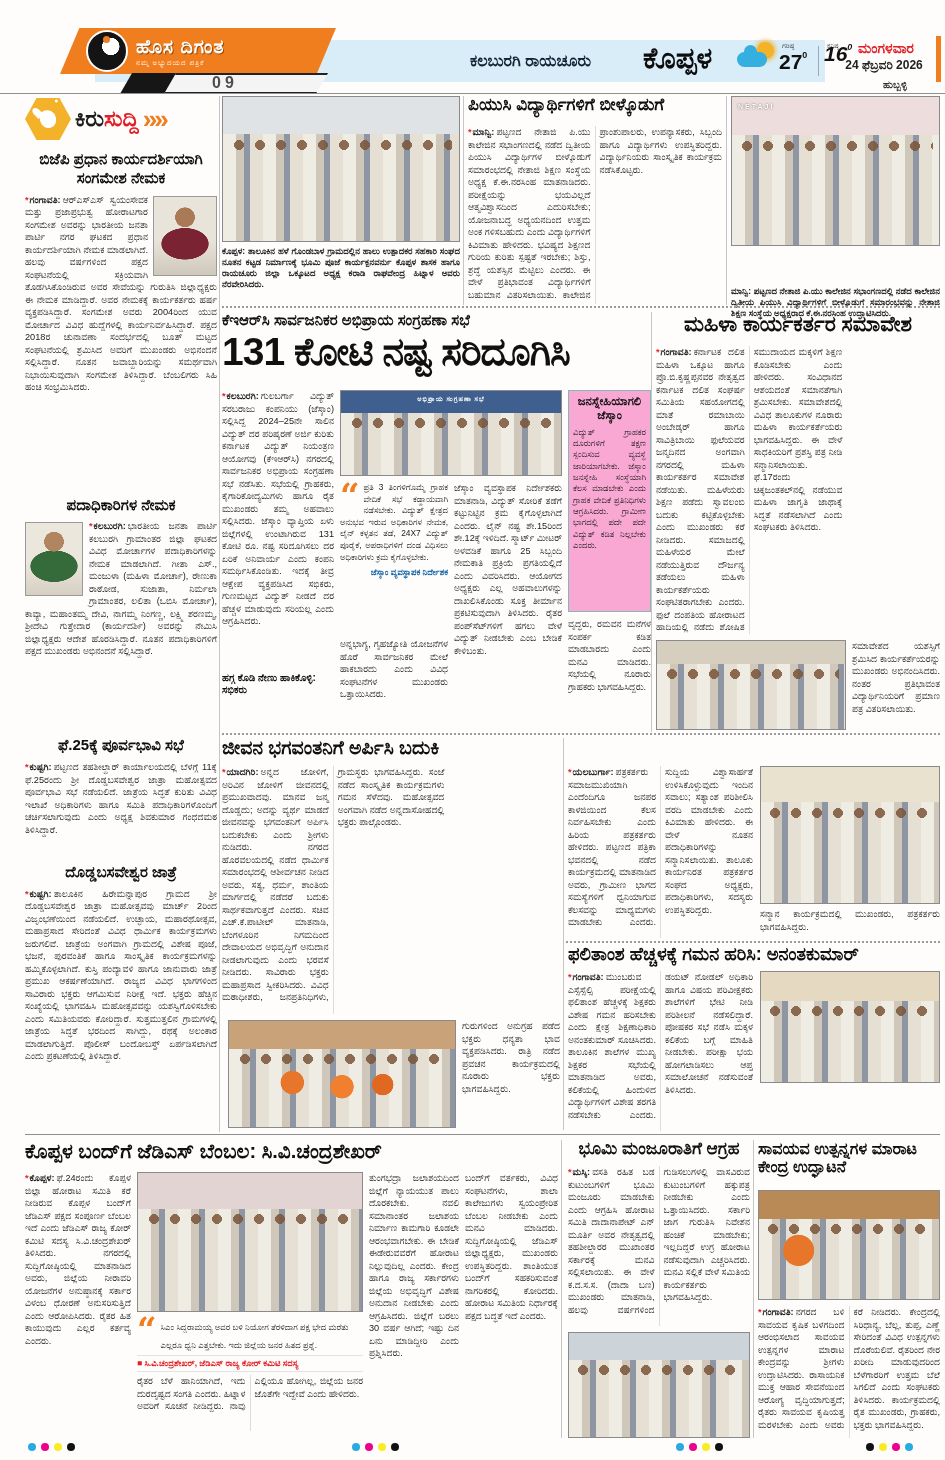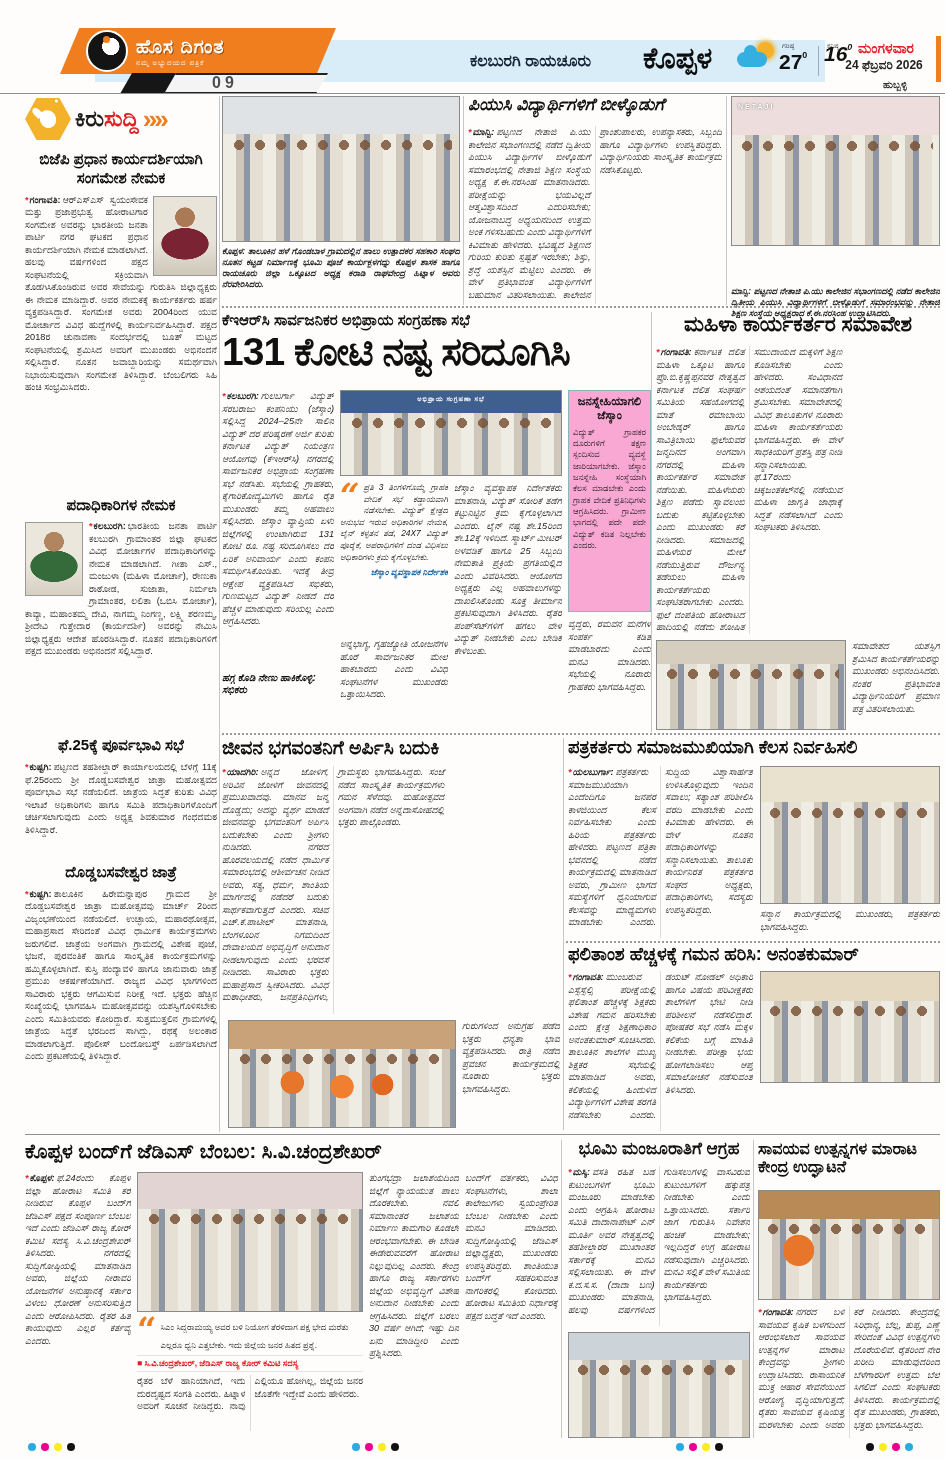--- a/index.html
+++ b/index.html
@@ -34,21 +34,21 @@
   .wmin{position:absolute;left:824px;top:42px;font-size:21px;font-weight:900;color:#111;font-style:italic;}
   sup.deg{font-size:9px;vertical-align:top;}
   .day{position:absolute;left:840px;top:40px;width:92px;text-align:center;font-size:14px;font-weight:900;color:var(--red,#e01f26);}
   .date{position:absolute;left:834px;top:58px;width:100px;text-align:center;font-size:12px;font-weight:700;color:#222;}
   .city{position:absolute;left:860px;top:79px;width:70px;text-align:center;font-size:10px;font-weight:700;color:#333;}
   .obar{position:absolute;left:936px;top:36px;width:5px;height:46px;background:var(--orange,#f07d1e);}
   
   .bt{font-size:9.2px;line-height:1.36;text-align:justify;margin:0;}
   .star{color:var(--red,#e01f26);font-weight:900;margin-right:1px;}
   .dl{font-weight:800;margin-right:2px;}
-  .clip{overflow:hidden;position:absolute;font-style:italic;}
+  .clip{overflow:hidden;position:absolute;}
   .cols2{column-count:2;column-gap:9px;column-rule:1px solid #dcdcdc;column-fill:auto;height:100%;}
   .cols3{column-count:3;column-gap:9px;column-rule:1px solid #dcdcdc;column-fill:auto;height:100%;}
   .cap{font-size:8.5px;line-height:1.3;font-weight:600;color:#222;text-align:justify;}
   .hl{font-weight:900;color:#101010;line-height:1.1;}
   
   .ks{position:absolute;left:25px;top:98px;width:192px;height:1034px;overflow:hidden;}
   .ks-head{display:flex;align-items:center;gap:4px;margin-bottom:8px;}
   .hex{width:46px;height:42px;background:var(--yellow,#f3b229);clip-path:polygon(25% 0,75% 0,100% 50%,75% 100%,25% 100%,0 50%);display:flex;align-items:center;justify-content:center;flex:0 0 auto;}
   .hand{width:16px;height:18px;background:#fff;border-radius:45% 55% 50% 50%;position:relative;transform:rotate(-18deg);}
   .hand::before{content:"";position:absolute;width:7px;height:11px;background:#fff;border-radius:50% 50% 0 0;left:-4px;top:-6px;transform:rotate(-28deg);}
@@ -167,21 +167,21 @@
     </div>
 
     <h3>ದೊಡ್ಡಬಸವೇಶ್ವರ ಜಾತ್ರೆ</h3>
     <div style="height:250px;overflow:hidden;">
       <p class="bt"><span class="star">*</span><b class="dl">ಕುಷ್ಟಗಿ:</b><span>ತಾಲೂಕಿನ ಹಿರೇಮನ್ನಾಪುರ ಗ್ರಾಮದ ಶ್ರೀ ದೊಡ್ಡಬಸವೇಶ್ವರ ಜಾತ್ರಾ ಮಹೋತ್ಸವವು ಮಾರ್ಚ್ 2ರಿಂದ ವಿಜೃಂಭಣೆಯಿಂದ ನಡೆಯಲಿದೆ. ಉಚ್ಛಾಯ, ಮಹಾರಥೋತ್ಸವ, ಮಹಾಪ್ರಸಾದ ಸೇರಿದಂತೆ ವಿವಿಧ ಧಾರ್ಮಿಕ ಕಾರ್ಯಕ್ರಮಗಳು ಜರುಗಲಿವೆ. ಜಾತ್ರೆಯ ಅಂಗವಾಗಿ ಗ್ರಾಮದಲ್ಲಿ ವಿಶೇಷ ಪೂಜೆ, ಭಜನೆ, ಪುರವಂತಿಕೆ ಹಾಗೂ ಸಾಂಸ್ಕೃತಿಕ ಕಾರ್ಯಕ್ರಮಗಳನ್ನು ಹಮ್ಮಿಕೊಳ್ಳಲಾಗಿದೆ. ಕುಸ್ತಿ ಪಂದ್ಯಾವಳಿ ಹಾಗೂ ಜಾನುವಾರು ಜಾತ್ರೆ ಪ್ರಮುಖ ಆಕರ್ಷಣೆಯಾಗಿದೆ. ರಾಜ್ಯದ ವಿವಿಧ ಭಾಗಗಳಿಂದ ಸಾವಿರಾರು ಭಕ್ತರು ಆಗಮಿಸುವ ನಿರೀಕ್ಷೆ ಇದೆ. ಭಕ್ತರು ಹೆಚ್ಚಿನ ಸಂಖ್ಯೆಯಲ್ಲಿ ಭಾಗವಹಿಸಿ ಮಹೋತ್ಸವವನ್ನು ಯಶಸ್ವಿಗೊಳಿಸಬೇಕು ಎಂದು ಸಮಿತಿಯವರು ಕೋರಿದ್ದಾರೆ. ಸುತ್ತಮುತ್ತಲಿನ ಗ್ರಾಮಗಳಲ್ಲಿ ಜಾತ್ರೆಯ ಸಿದ್ಧತೆ ಭರದಿಂದ ಸಾಗಿದ್ದು, ರಥಕ್ಕೆ ಅಲಂಕಾರ ಮಾಡಲಾಗುತ್ತಿದೆ. ಪೊಲೀಸ್ ಬಂದೋಬಸ್ತ್ ಏರ್ಪಡಿಸಲಾಗಿದೆ ಎಂದು ಪ್ರಕಟಣೆಯಲ್ಲಿ ತಿಳಿಸಿದ್ದಾರೆ.</span></p>
     </div>
   </aside>
   <div class="vr" style="left:219px;top:96px;height:1036px;"></div>
 
   <div class="ph ph1" style="left:222px;top:96px;width:238px;height:146px;"></div>
-  <div class="clip cap" style="left:222px;top:246px;width:238px;height:58px;">ಕೊಪ್ಪಳ: ತಾಲೂಕಿನ ಹಳೆ ಗೊಂಡಬಾಳ ಗ್ರಾಮದಲ್ಲಿನ ಹಾಲು ಉತ್ಪಾದಕರ ಸಹಕಾರಿ ಸಂಘದ ನೂತನ ಕಟ್ಟಡ ನಿರ್ಮಾಣಕ್ಕೆ ಭೂಮಿ ಪೂಜೆ ಕಾರ್ಯಕ್ಬಳಗದ್ನು ಕೊಪ್ಪಳ ಶಾಸಕ ಹಾಗೂ ರಾಯಚೂರು ಜಿಲ್ಲಾ ಒಕ್ಕೂಟದ ಅಧ್ಯಕ್ಷ ಕರಾಡಿ ರಾಘವೇಂದ್ರ ಹಿಟ್ನಾಳ ಅವರು ನೆರವೇರಿಸಿದರು.</div>
+  <div class="clip cap" style="left:222px;top:246px;width:238px;height:58px;">ಕೊಪ್ಪಳ: ತಾಲೂಕಿನ ಹಳೆ ಗೊಂಡಬಾಳ ಗ್ರಾಮದಲ್ಲಿನ ಹಾಲು ಉತ್ಪಾದಕರ ಸಹಕಾರಿ ಸಂಘದ ನೂತನ ಕಟ್ಟಡ ನಿರ್ಮಾಣಕ್ಕೆ ಭೂಮಿ ಪೂಜೆ ಕಾರ್ಯಕ್ಪನವರ್ನು ಕೊಪ್ಪಳ ಶಾಸಕ ಹಾಗೂ ರಾಯಚೂರು ಜಿಲ್ಲಾ ಒಕ್ಕೂಟದ ಅಧ್ಯಕ್ಷ ಕರಾಡಿ ರಾಘವೇಂದ್ರ ಹಿಟ್ನಾಳ ಅವರು ನೆರವೇರಿಸಿದರು.</div>
   <div class="vr" style="left:463px;top:96px;height:209px;"></div>
 
   <section>
     <div class="clip hl" style="left:468px;top:96px;width:254px;height:26px;font-size:17px;">ಪಿಯುಸಿ ವಿದ್ಯಾರ್ಥಿಗಳಿಗೆ ಬೀಳ್ಕೊಡುಗೆ</div>
     <div class="clip" style="left:468px;top:126px;width:254px;height:178px;">
       <div class="cols2">
           <p class="bt"><span class="star">*</span><b class="dl">ಮಾನ್ವಿ:</b><span>ಪಟ್ಟಣದ ನೇತಾಜಿ ಪಿ.ಯು ಕಾಲೇಜಿನ ಸಭಾಂಗಣದಲ್ಲಿ ನಡೆದ ದ್ವಿತೀಯ ಪಿಯುಸಿ ವಿದ್ಯಾರ್ಥಿಗಳ ಬೀಳ್ಕೊಡುಗೆ ಸಮಾರಂಭದಲ್ಲಿ ನೇತಾಜಿ ಶಿಕ್ಷಣ ಸಂಸ್ಥೆಯ ಅಧ್ಯಕ್ಷ ಕೆ.ಈ.ನರಸಿಂಹ ಮಾತನಾಡಿದರು. ಪರೀಕ್ಷೆಯನ್ನು ಭಯವಿಲ್ಲದೆ ಆತ್ಮವಿಶ್ವಾಸದಿಂದ ಎದುರಿಸಬೇಕು; ಯೋಜನಾಬದ್ಧ ಅಧ್ಯಯನದಿಂದ ಉತ್ತಮ ಅಂಕ ಗಳಿಸಬಹುದು ಎಂದು ವಿದ್ಯಾರ್ಥಿಗಳಿಗೆ ಕಿವಿಮಾತು ಹೇಳಿದರು. ಭವಿಷ್ಯದ ಶಿಕ್ಷಣದ ಗುರಿಯ ಕುರಿತು ಸ್ಪಷ್ಟತೆ ಇರಬೇಕು; ಶಿಸ್ತು, ಶ್ರದ್ಧೆ ಯಶಸ್ಸಿನ ಮೆಟ್ಟಿಲು ಎಂದರು. ಈ ವೇಳೆ ಪ್ರತಿಭಾವಂತ ವಿದ್ಯಾರ್ಥಿಗಳಿಗೆ ಬಹುಮಾನ ವಿತರಿಸಲಾಯಿತು. ಕಾಲೇಜಿನ ಪ್ರಾಂಶುಪಾಲರು, ಉಪನ್ಯಾಸಕರು, ಸಿಬ್ಬಂದಿ ಹಾಗೂ ವಿದ್ಯಾರ್ಥಿಗಳು ಉಪಸ್ಥಿತರಿದ್ದರು. ವಿದ್ಯಾರ್ಥಿನಿಯರು ಸಾಂಸ್ಕೃತಿಕ ಕಾರ್ಯಕ್ರಮ ನಡೆಸಿಕೊಟ್ಟರು.</span></p>
         </div>
     </div>
   </section>
@@ -253,21 +253,20 @@
         </div>
     </div>
     <div class="ph ph5" style="left:6px;top:282px;width:228px;height:108px;"></div>
     <div class="clip" style="left:240px;top:282px;width:98px;height:108px;">
       <p class="bt">ಗುರುಗಳಿಂದ ಅನುಗ್ರಹ ಪಡೆದ ಭಕ್ತರು ಧನ್ಯತಾ ಭಾವ ವ್ಯಕ್ತಪಡಿಸಿದರು. ರಾತ್ರಿ ನಡೆದ ಪ್ರವಚನ ಕಾರ್ಯಕ್ರಮದಲ್ಲಿ ನೂರಾರು ಭಕ್ತರು ಭಾಗವಹಿಸಿದ್ದರು.</p>
     </div>
   </section>
   <div class="vr" style="left:563px;top:738px;height:392px;"></div>
 
   <section style="position:absolute;left:568px;top:738px;width:372px;height:200px;">
-    <div class="hl" style="font-size:18px;">ಪತ್ರಕರ್ತರು ಸಮಾಜಮುಖಿಯಾಗಿ ಕೆಲಸ ನಿರ್ವಹಿಸಲಿ</div>
     <div class="clip" style="left:0;top:28px;width:185px;height:172px;">
       <div class="cols2">
           <p class="bt"><span class="star">*</span><b class="dl">ಯಲಬುರ್ಗಾ:</b><span>ಪತ್ರಕರ್ತರು ಸಮಾಜಮುಖಿಯಾಗಿ ಎಂದೆಂದಿಗೂ ಜನಪರ ಕಾಳಜಿಯಿಂದ ಕೆಲಸ ನಿರ್ವಹಿಸಬೇಕು ಎಂದು ಹಿರಿಯ ಪತ್ರಕರ್ತರು ಹೇಳಿದರು. ಪಟ್ಟಣದ ಪತ್ರಿಕಾ ಭವನದಲ್ಲಿ ನಡೆದ ಕಾರ್ಯಕ್ರಮದಲ್ಲಿ ಮಾತನಾಡಿದ ಅವರು, ಗ್ರಾಮೀಣ ಭಾಗದ ಸಮಸ್ಯೆಗಳಿಗೆ ಧ್ವನಿಯಾಗುವ ಕೆಲಸವನ್ನು ಮಾಧ್ಯಮಗಳು ಮಾಡಬೇಕು ಎಂದರು. ಸುದ್ದಿಯ ವಿಶ್ವಾಸಾರ್ಹತೆ ಉಳಿಸಿಕೊಳ್ಳುವುದು ಇಂದಿನ ಸವಾಲು; ಸತ್ಯಾಂಶ ಪರಿಶೀಲಿಸಿ ವರದಿ ಮಾಡಬೇಕು ಎಂದು ಕಿವಿಮಾತು ಹೇಳಿದರು. ಈ ವೇಳೆ ನೂತನ ಪದಾಧಿಕಾರಿಗಳನ್ನು ಸನ್ಮಾನಿಸಲಾಯಿತು. ತಾಲೂಕು ಕಾರ್ಯನಿರತ ಪತ್ರಕರ್ತರ ಸಂಘದ ಅಧ್ಯಕ್ಷರು, ಪದಾಧಿಕಾರಿಗಳು, ಸದಸ್ಯರು ಉಪಸ್ಥಿತರಿದ್ದರು.</span></p>
         </div>
     </div>
     <div class="ph ph6" style="left:192px;top:28px;width:180px;height:138px;"></div>
     <div class="clip" style="left:192px;top:170px;width:180px;height:30px;">
       <p class="bt">ಸನ್ಮಾನ ಕಾರ್ಯಕ್ರಮದಲ್ಲಿ ಮುಖಂಡರು, ಪತ್ರಕರ್ತರು ಭಾಗವಹಿಸಿದ್ದರು.</p>
     </div>
   </section>

